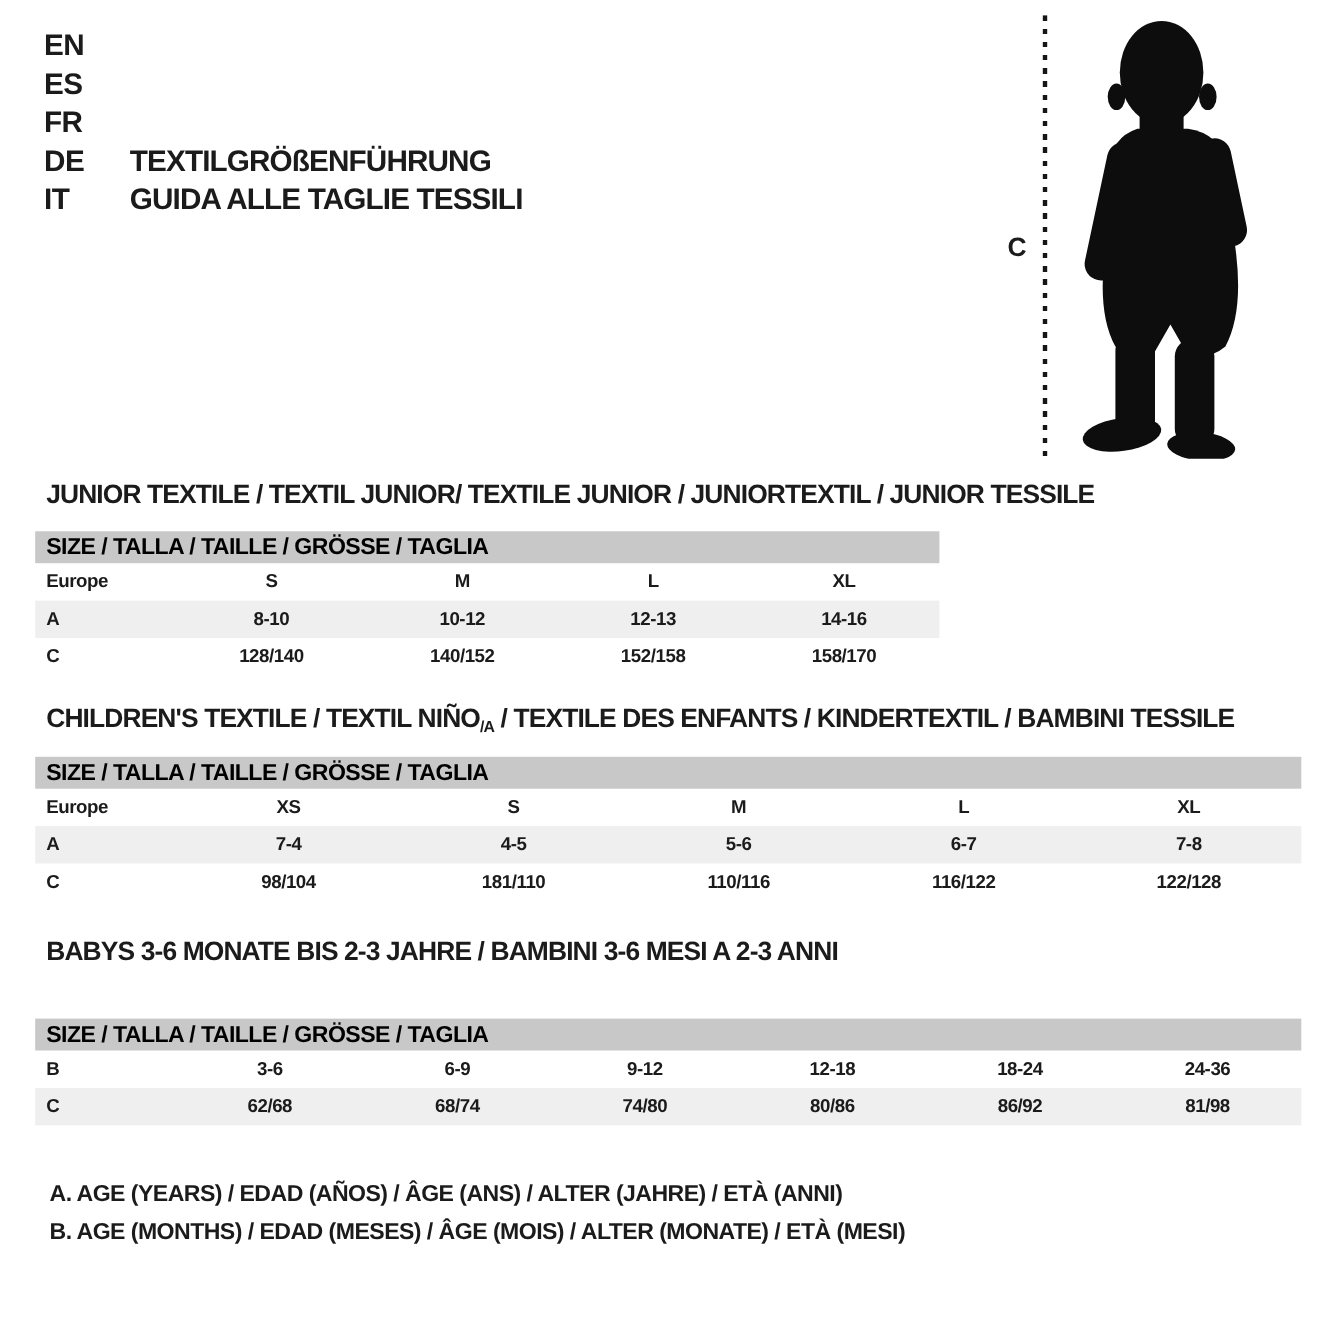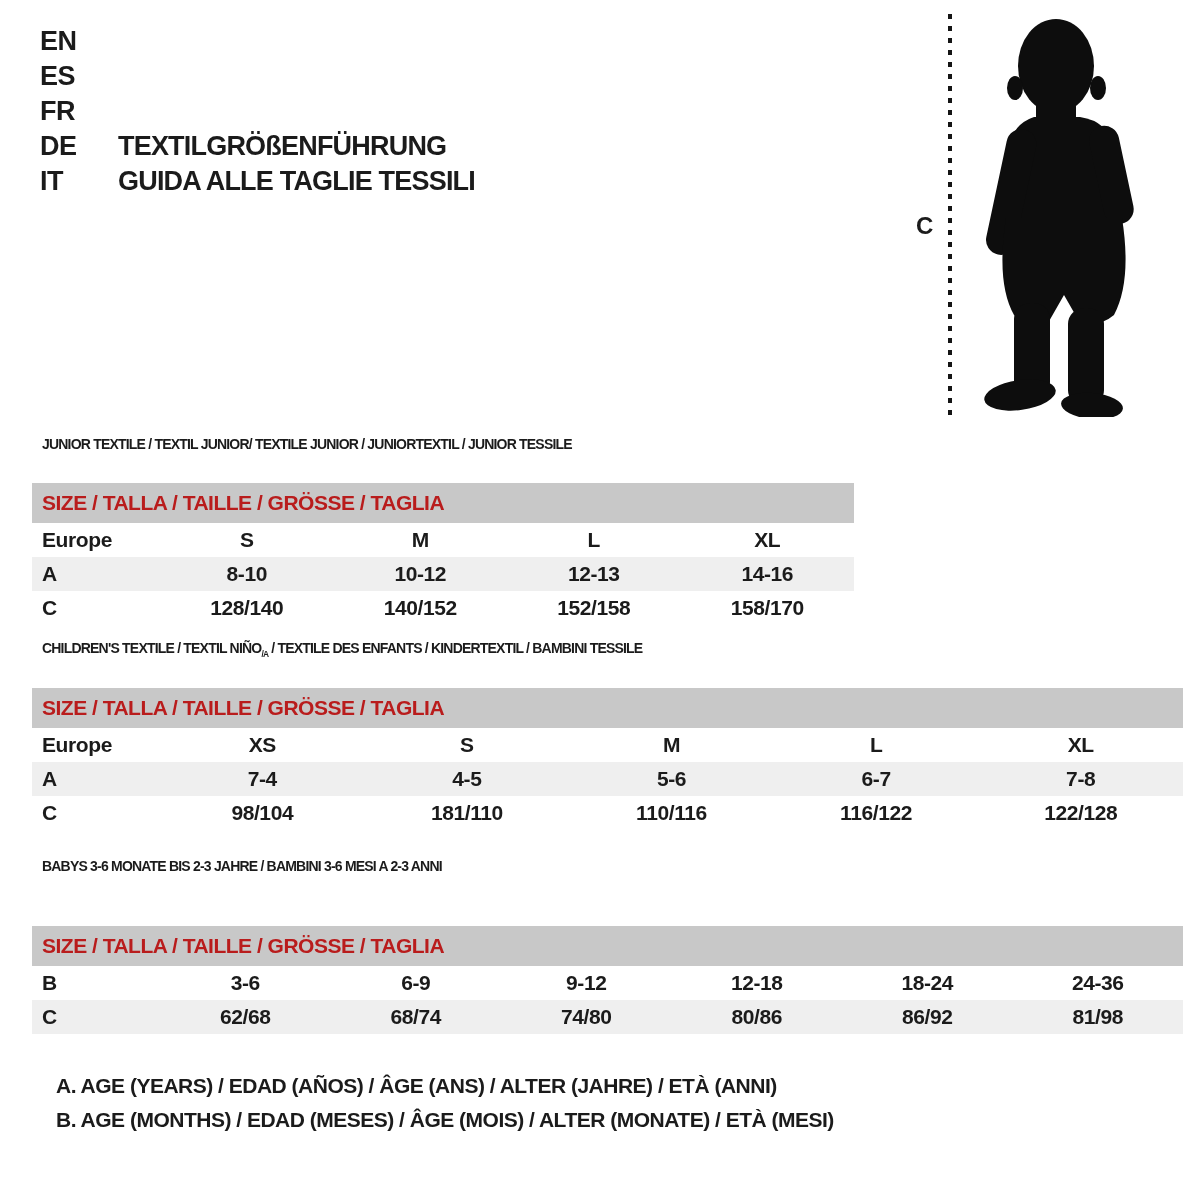--- a/index.html
+++ b/index.html
@@ -16,41 +16,41 @@
   .lang-title{font-size:27px;letter-spacing:-0.8px;white-space:nowrap;}
   
   .measure-line{
     position:absolute;left:948px;top:14px;width:4px;height:403px;
     background:repeating-linear-gradient(to bottom,#151515 0 5px,transparent 5px 12px);
   }
   .measure-label{position:absolute;left:916px;top:212px;font-size:24px;}
   .figure-svg{position:absolute;left:962px;top:13px;width:176px;height:404px;}
   
   .section-title{
-    position:absolute;left:42px;font-size:14px;letter-spacing:-0.8px;white-space:nowrap;
+    position:absolute;left:42px;font-size:24px;letter-spacing:-0.8px;white-space:nowrap;
   }
   .sub-fragment{font-size:0.6em;position:relative;top:4px;}
   .two-line{line-height:32px;}
   
   .size-table{position:absolute;left:32px;}
   .w-narrow{width:822px;}
   .w-wide{width:1151px;}
   .size-bar{
-    height:40px;background:#c8c8c8;display:flex;align-items:center;
-    padding-left:10px;box-sizing:border-box;font-size:21px;letter-spacing:-0.5px;color:#b91c1c;text-align:right;
+    height:29px;background:#c8c8c8;display:flex;align-items:center;
+    padding-left:10px;box-sizing:border-box;font-size:21px;letter-spacing:-0.5px;color:#000000;text-align:right;
   }
-  .t-row{display:grid;height:34px;align-items:center;font-size:21px;letter-spacing:-0.4px;}
+  .t-row{display:grid;height:34px;align-items:center;font-size:17px;letter-spacing:-0.4px;}
   .t-row.shaded{background:#efefef;}
   .cols4{grid-template-columns:128px repeat(4,1fr);}
   .cols5{grid-template-columns:128px repeat(5,1fr);}
   .cols6{grid-template-columns:128px repeat(6,1fr);}
   .t-label{padding-left:10px;text-align:left;}
   .t-val{text-align:center;}
   
-  .legend{position:absolute;left:56px;top:1069px;}
+  .legend{position:absolute;left:45px;top:1069px;}
   .legend-line{height:34px;display:flex;align-items:center;font-size:21px;letter-spacing:-0.5px;white-space:nowrap;}
 </style>
 </head>
 <body>
 
 <div class="lang-block">
   <div class="lang-row">
     <span class="lang-code">EN</span>
   </div>
   <div class="lang-row">

